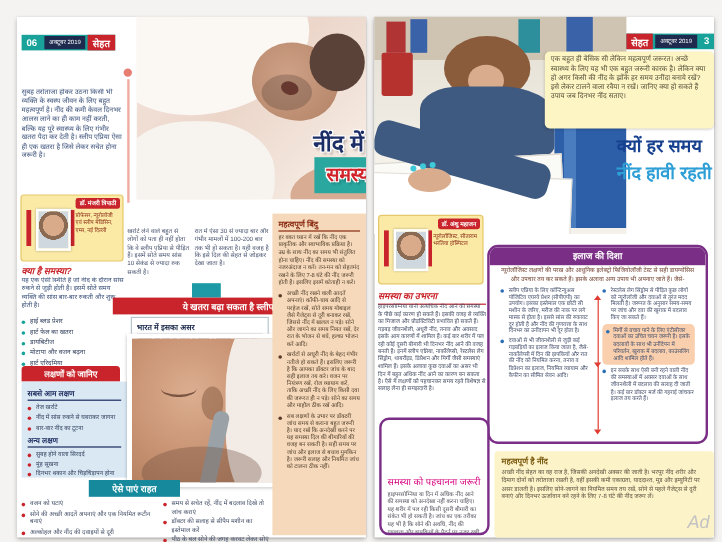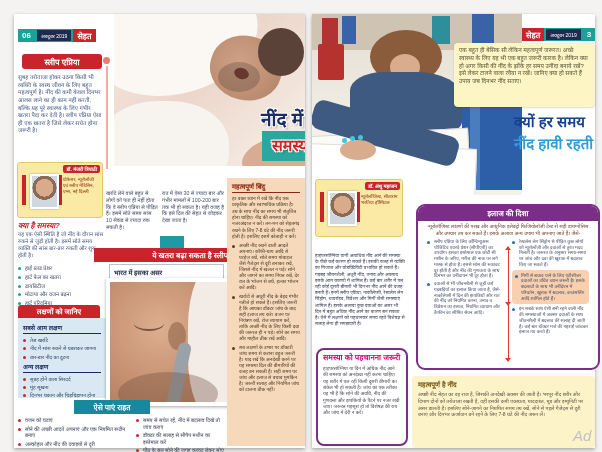--- a/index.html
+++ b/index.html
@@ -104,23 +104,23 @@
 
   
   #hdrR{left:210px;top:14px;}
   #introBoxR{left:142px;top:29px;width:141px;height:64px;background:#fdf5c4;border-radius:4px;
     padding:4px 5px;box-sizing:border-box;font-size:5.9px;color:#56513a;line-height:1.32;overflow:hidden;
     box-shadow:0 1px 2px rgba(0,0,0,.15);}
   #emergeH{left:3px;top:227px;width:90px;border-bottom:1px solid #c9242b;padding-bottom:2px;}
   #emergeT{left:3px;top:239px;width:90px;height:92px;font-size:4.7px;color:#414b60;line-height:1.32;overflow:hidden;}
   #problemBox{left:4px;top:334px;width:92px;height:98px;border:2px solid #7a2e86;border-radius:8px;background:#fff;
     padding:4px 5px;box-sizing:border-box;overflow:hidden;}
-  #problemBox .pb-h{font-size:7.8px;font-weight:700;color:#d6007f;line-height:1.15;margin-bottom:3px;}
+  #problemBox .pb-h{font-size:7.8px;font-weight:400;color:#d6007f;line-height:1.15;margin-bottom:3px;margin-top:44px;}
   #problemBox .pb-x{font-size:4.8px;color:#4a4a55;line-height:1.32;}
-  #treatBox{left:104px;top:190px;width:184px;height:166px;border:2px solid #7a2e86;border-radius:9px;background:#fff;
+  #treatBox{left:94px;top:190px;width:184px;height:166px;border:2px solid #7a2e86;border-radius:9px;background:#fff;
     box-sizing:border-box;overflow:hidden;}
   #treatBox .tb-h{background:#7a2e86;color:#fff;font-size:7.5px;font-weight:700;text-align:center;padding:2px 0 3px;}
   #treatBox .tb-i{font-size:5px;color:#6b3c2a;line-height:1.3;padding:2px 8px;text-align:center;}
   .tb-cols{display:flex;padding:1px 5px;}
   .tb-col{width:50%;box-sizing:border-box;padding:0 4px;}
   .tb-col ul{font-size:4.6px;color:#44506b;}
   .tb-col li{margin-bottom:4px;}
   .tb-col li.hl{background:#f9cfae;border-radius:4px;padding:3px 3px 3px 9px;}
   .tb-col li.hl::before{left:3px;top:5px;}
   .rc-line{position:absolute;left:50%;top:44px;bottom:10px;width:1px;background:#e03c31;}
@@ -155,21 +155,20 @@
 
   <div class="pghdr" style="left:4px;top:15px;">
     <span class="pg-num">06</span>
     <span class="pg-date">अक्टूबर 2019</span>
     <span class="pg-mag">सेहत</span>
   </div>
 
   <div class="abs vdot"></div>
   <div class="abs vline"></div>
 
-  <div class="abs secban">स्लीप एप्निया</div>
   <div class="abs bodytext" id="introL">सुबह तरोताजा होकर उठना किसी भी व्यक्ति के स्वस्थ जीवन के लिए बहुत महत्वपूर्ण है। नींद की कमी केवल दिनभर आलस लाने का ही काम नहीं करती, बल्कि यह पूरे स्वास्थ्य के लिए गंभीर खतरा पैदा कर देती है। स्लीप एप्निया ऐसा ही एक खतरा है जिसे लेकर सचेत होना जरूरी है।</div>
 
   <div class="docbox" style="left:3px;top:148px;width:84px;height:54px;">
     <div class="doc-tab">डॉ. मंजरी त्रिपाठी</div>
     <div class="doc-rail" style="left:4px;"></div>
     <div class="doc-rail" style="left:40px;"></div>
     <div class="doc-photo"></div>
     <div class="doc-role">प्रोफेसर, न्यूरोलॉजी एवं स्लीप मेडिसिन, एम्स, नई दिल्ली</div>
   </div>
 
@@ -277,20 +276,21 @@
   <div class="abs titleR tr-navy" style="top:97px;">क्यों हर समय</div>
 
   <div class="docbox" style="left:3px;top:165px;width:86px;height:56px;">
     <div class="doc-tab">डॉ. अंशु महाजन</div>
     <div class="doc-rail" style="left:4px;"></div>
     <div class="doc-rail" style="left:40px;"></div>
     <div class="doc-photo"></div>
     <div class="doc-role">न्यूरोलॉजिस्ट, सीताराम भरतिया हॉस्पिटल</div>
   </div>
 
+  <div class="abs redhead" id="emergeH">समस्या का उभरना</div>
   <div class="abs" id="emergeT">हाइपरसोम्निया यानी अत्यधिक नींद आने की समस्या के पीछे कई कारण हो सकते हैं। इसकी वजह से व्यक्ति का मिजाज और प्रोडक्टिविटी प्रभावित हो सकते हैं। गड़बड़ जीवनशैली, अधूरी नींद, तनाव और अवसाद इसके आम कारणों में शामिल हैं। कई बार शरीर में पल रही कोई दूसरी बीमारी भी दिनभर नींद आने की वजह बनती है। इनमें स्लीप एप्निया, नार्कोलेप्सी, रेस्टलेस लेग सिंड्रोम, थायरॉइड, डिप्रेशन और मिर्गी जैसी समस्याएं शामिल हैं। इसके अलावा कुछ दवाओं का असर भी दिन में बहुत अधिक नींद आने का कारण बन सकता है। ऐसे में लक्षणों को पहचानकर समय रहते विशेषज्ञ से सलाह लेना ही समझदारी है।</div>
 
   <div class="abs" id="treatBox">
     <div class="tb-h">इलाज की दिशा</div>
     <div class="tb-i">न्यूरोलॉजिस्ट लक्षणों की परख और आधुनिक इलेक्ट्रो फिजियोलॉजी टेस्ट से सही डायग्नोसिस और उपचार तय कर सकते हैं। इसके अलावा अन्य उपाय भी अपनाए जाते हैं। जैसे-</div>
     <div class="tb-cols">
       <div class="tb-col">
         <ul class="blist blueb">
           <li>स्लीप एप्निया के लिए कॉन्टिन्युअस पॉजिटिव एयरवे प्रेशर (सीपीएपी) का उपयोग। इसका इस्तेमाल एक छोटी सी मशीन के जरिए, मरीज की नाक पर लगे मास्क से होता है। इससे सांस की रुकावट दूर होती है और नींद की गुणवत्ता के साथ दिनभर का उनींदापन भी दूर होता है।</li>
           <li>दवाओं से भी जीवनशैली से जुड़ी कई गड़बड़ियों का इलाज किया जाता है, जैसे- नार्कोलेप्सी में दिन की झपकियों और रात की नींद को नियमित करना, तनाव व डिप्रेशन का इलाज, नियमित व्यायाम और कैफीन का सीमित सेवन आदि।</li>

